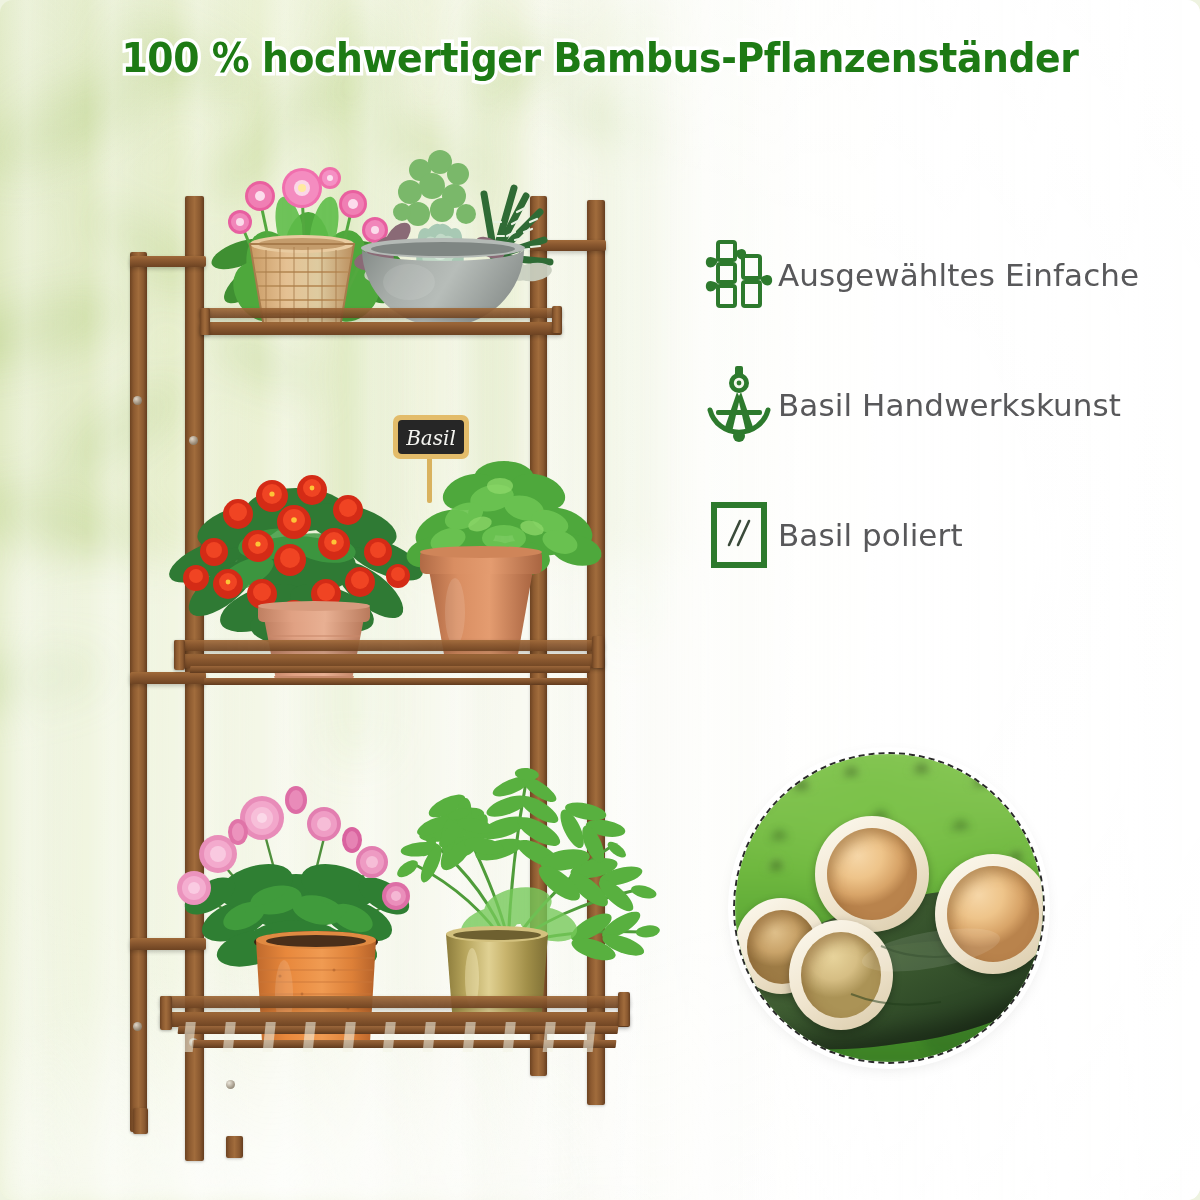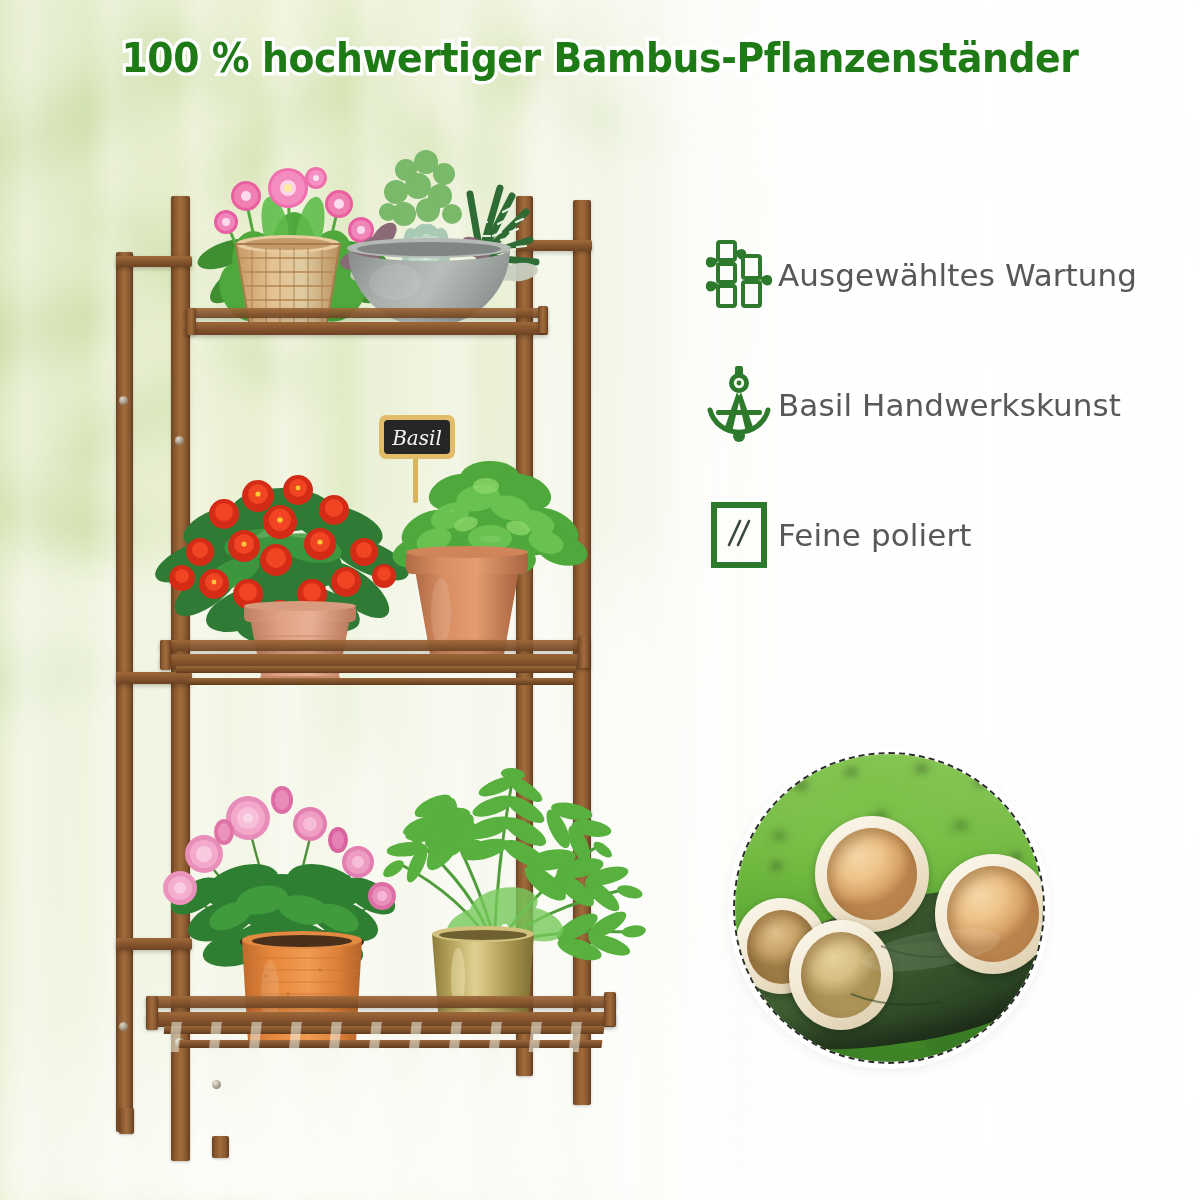--- a/index.html
+++ b/index.html
@@ -1,21 +1,21 @@
 <!DOCTYPE html>
 <html><head>
 <meta charset="utf-8">
 <style>
   html,body{margin:0;padding:0;}
   body{
     width:1200px;height:1200px;overflow:hidden;
     font-family:"Liberation Sans", sans-serif;
     background:#eef3e0;
   }
-  #stage{position:relative;width:1200px;height:1200px;overflow:hidden;}
+  #stage{position:relative;width:1200px;height:1200px;overflow:hidden;border-radius:13px;}
 
   
   .bg-base{position:absolute;inset:0;
     background:
       linear-gradient(100deg,#dfe9c2 0%,#e9f0cf 18%,#f2f5e1 36%,#f7f8ee 52%,#fbfbf6 66%,#fdfdfb 80%,#ffffff 100%);
   }
   .bg-blobs{position:absolute;inset:0;filter:blur(22px);opacity:.85;}
   .bg-curtain{position:absolute;inset:0;
     background:
       linear-gradient(90deg,rgba(255,255,255,0) 44%,rgba(255,255,255,.55) 56%,rgba(255,255,255,.88) 70%,rgba(255,255,255,.96) 100%),
@@ -68,21 +68,21 @@
     background:linear-gradient(160deg,#4e6b3c 0%,#3c5a30 35%,#2d4726 70%,#23391e 100%);
     box-shadow:inset 0 -14px 22px rgba(0,0,0,.35);}
   .ring{position:absolute;border-radius:50%;
     background:linear-gradient(150deg,#fdfaf0,#efe4cd 55%,#d9caa9 100%);
     box-shadow:0 3px 9px rgba(0,0,0,.28);}
   .bore{position:absolute;border-radius:50%;
     background:radial-gradient(60% 55% at 34% 30%,#f6d7a8,#eec48a 45%,#d8a468 78%,#b9834c 100%);
     box-shadow:inset 5px 7px 13px rgba(120,80,35,.45);}
 
   
-  .stand{position:absolute;left:0;top:0;width:700px;height:1200px;}
+  .stand{position:absolute;left:14px;top:0;width:700px;height:1200px;}
   .wood{position:absolute;background:linear-gradient(90deg,#6d4322 0%,#8c5a30 22%,#a16c3c 50%,#8a5930 78%,#653d1f 100%);
          border-radius:2px;box-shadow:0 1px 3px rgba(0,0,0,.22);}
   .wood-h{position:absolute;background:linear-gradient(180deg,#a06a3a 0%,#8b5930 40%,#6d4322 100%);
          border-radius:2px;box-shadow:0 2px 4px rgba(0,0,0,.22);}
   .slat{position:absolute;background:linear-gradient(180deg,#9b663a,#7b4e29 60%,#603a1d);border-radius:1px;}
   .screw{position:absolute;width:9px;height:9px;border-radius:50%;
          background:radial-gradient(circle at 35% 32%,#e9e3d8,#9a8f7e 60%,#6e6454);opacity:.9;}
   .pot{position:absolute;}
   svg{display:block;overflow:visible;}
 </style>
@@ -752,21 +752,21 @@
             <rect x="38" y="44" width="17" height="24" rx="2"></rect>
           </g>
           <g fill="#2d7a2d">
             <path d="M13 22 C4 16 0 20 1 26 C3 32 11 30 13 22 Z"></path>
             <path d="M13 46 C4 40 0 44 1 50 C3 56 11 54 13 46 Z"></path>
             <path d="M55 40 C64 34 68 38 67 44 C65 50 57 48 55 40 Z"></path>
             <path d="M30 14 C38 8 42 12 41 18 C39 24 32 22 30 14 Z"></path>
           </g>
         </svg>
       </div>
-      <div class="feat-label">Ausgewähltes Wartung</div>
+      <div class="feat-label">Ausgewähltes Einfache</div>
     </div>
 
     <div class="feature">
       <div class="feat-ico">
         <svg width="70" height="78" viewBox="0 0 70 78">
           <g fill="#2d7a2d">
             <rect x="31" y="0" width="8" height="10" rx="2"></rect>
             <circle cx="35" cy="17" r="10"></circle>
             <circle cx="35" cy="17" r="5.2" fill="#f4f7ec"></circle>
             <circle cx="35" cy="17" r="2.4"></circle>
@@ -784,21 +784,21 @@
     <div class="feature">
       <div class="feat-ico">
         <svg width="60" height="68" viewBox="0 0 60 68">
           <rect x="5" y="4" width="50" height="60" fill="none" stroke="#2d7a2d" stroke-width="6"></rect>
           <g stroke="#3a4a3a" stroke-width="2.6" stroke-linecap="round">
             <path d="M20 44 L31 20"></path>
             <path d="M29 44 L40 20"></path>
           </g>
         </svg>
       </div>
-      <div class="feat-label">Feine poliert</div>
+      <div class="feat-label">Basil poliert</div>
     </div>
 
 
   </div>
 
   <div class="inset">
     <div class="inset-photo">
       <div class="grass"></div>
       <svg class="grass-spk" width="320" height="320" viewBox="0 0 320 320">
         <g stroke="#9fd96a" stroke-width="3" opacity=".5" stroke-linecap="round">

